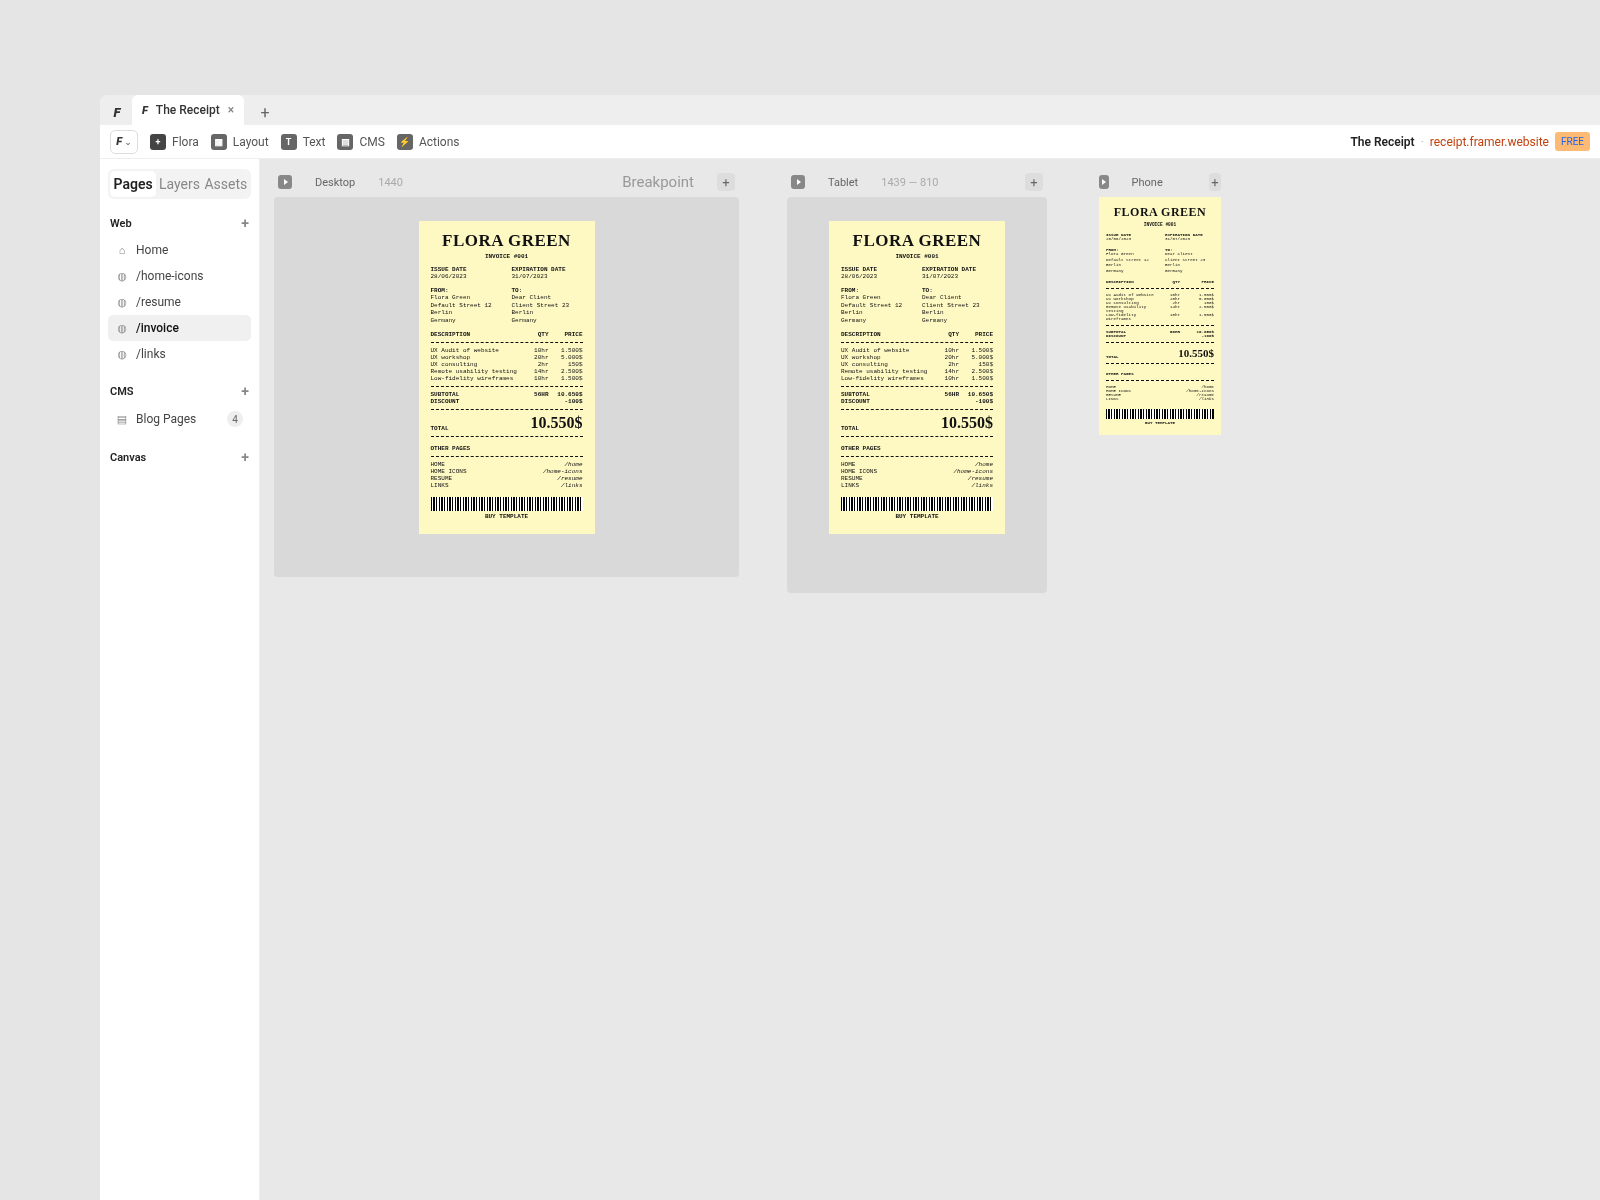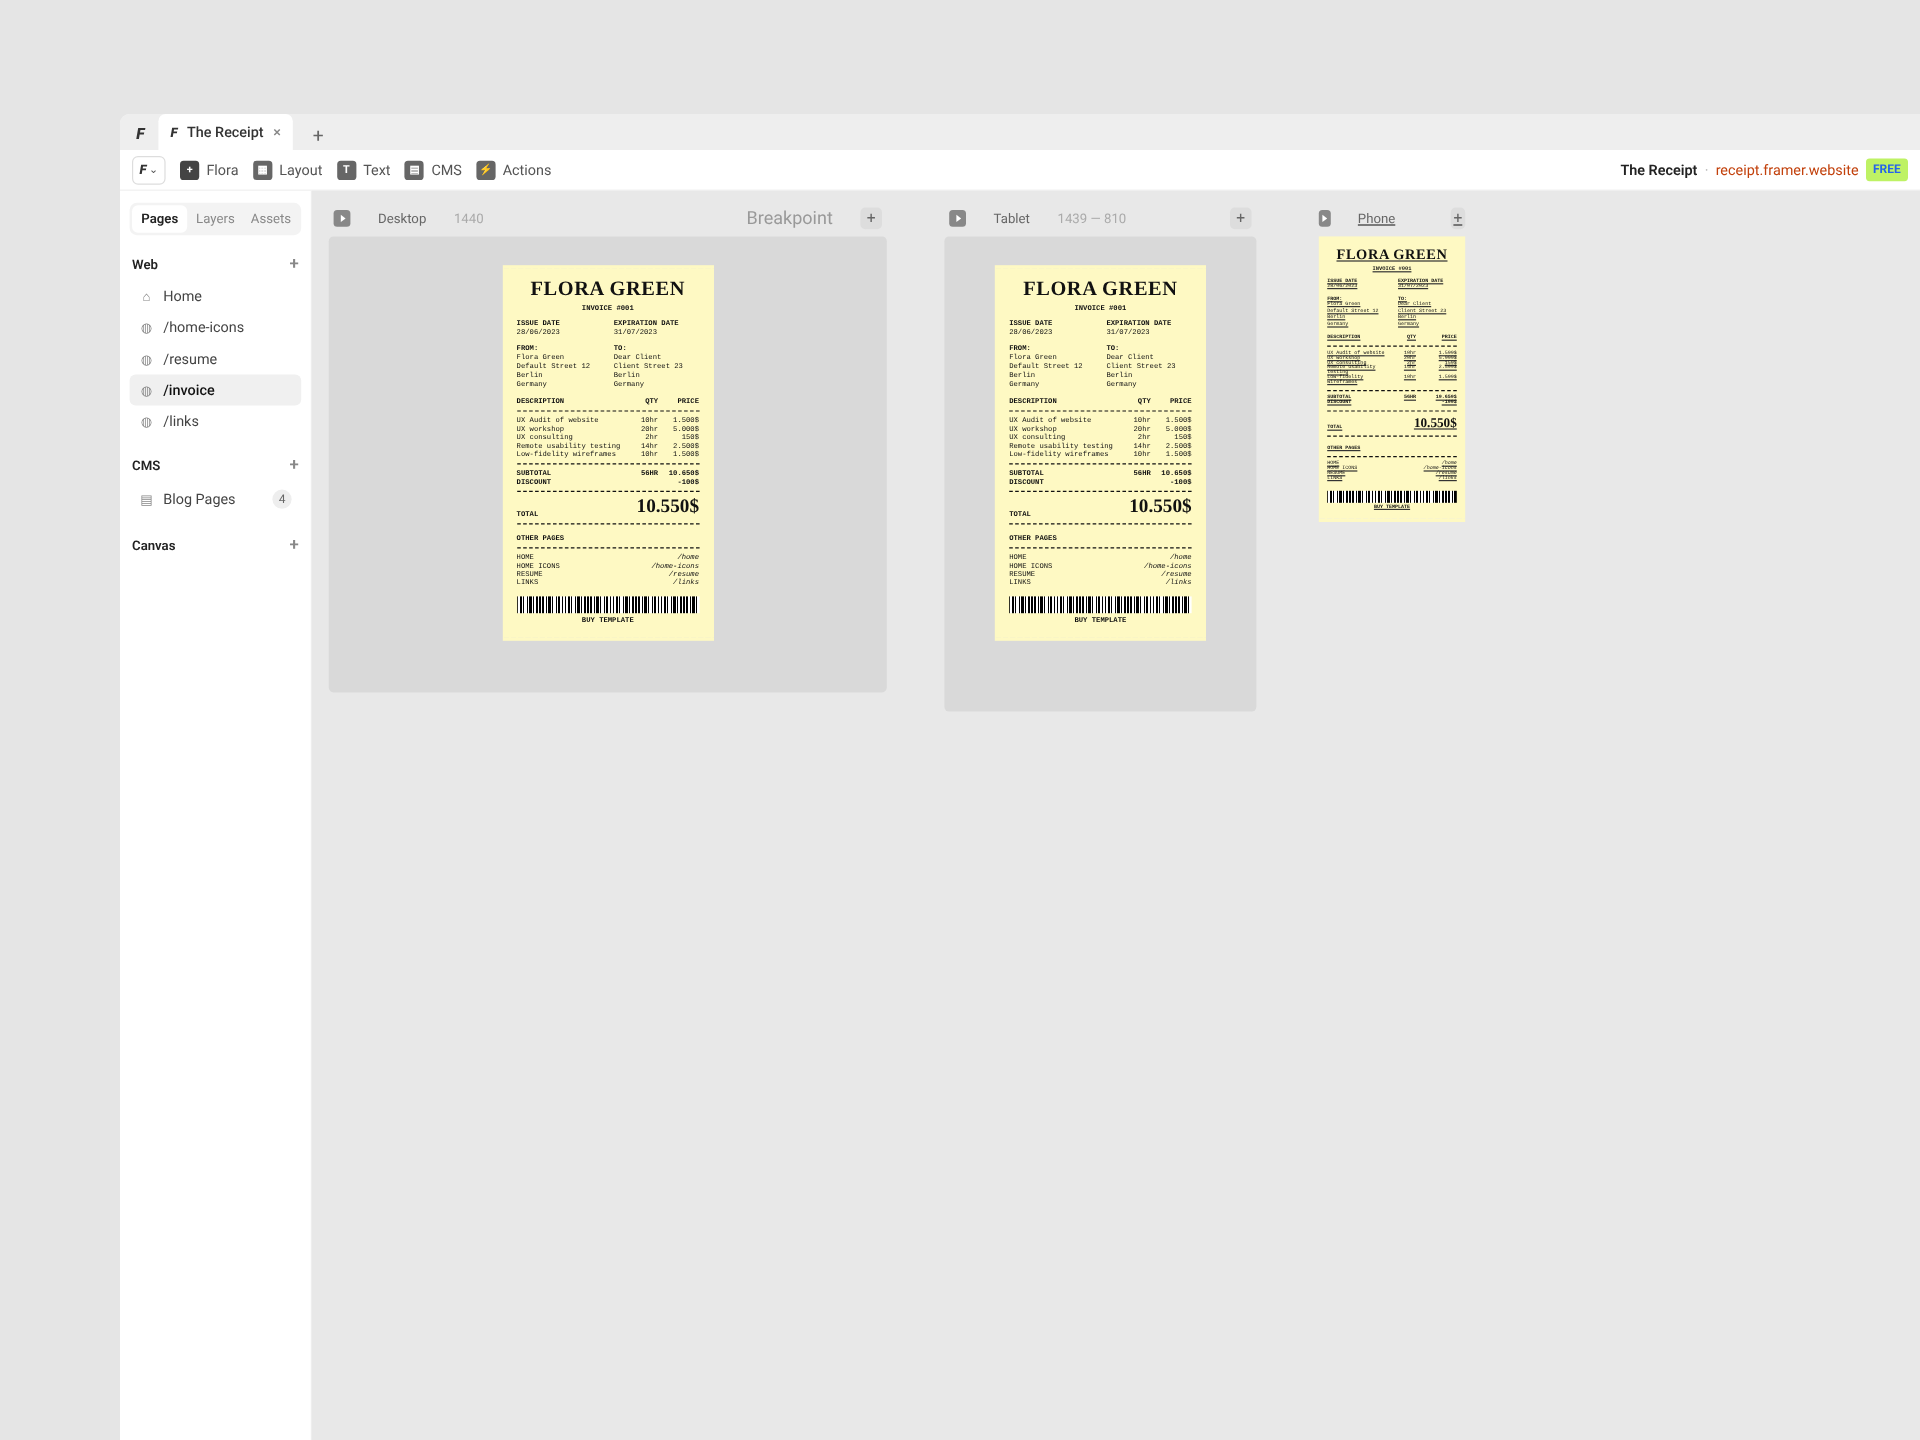--- a/index.html
+++ b/index.html
@@ -67,32 +67,32 @@
 .logo-btn{
   width:28px;height:24px;border:1px solid #ddd;border-radius:5px;
   display:flex;align-items:center;justify-content:center;gap:2px;
 }
 .toolbar-center{
   margin-left:auto;display:flex;align-items:center;gap:6px;font-size:12px;
 }
 .site-name{font-weight:600;color:#222;}
 .site-url{color:#c2410c;}
 .free-badge{
-  background:#bef264;color:#2563eb;font-size:10px;font-weight:700;
+  background:#fdba74;color:#2563eb;font-size:10px;font-weight:400;
   padding:4px 6px;border-radius:3px;
 }
 .main {
   display:flex; position:absolute; top:64px; bottom:0; left:0; right:0;
 }
 .sidebar {
   width: 160px; background:#fff;border-right:1px solid #eee;
   padding:10px 8px;
 }
 .seg-tabs{
-  display:flex;gap:0;background:#f3f3f3;border-radius:6px;padding:2px;font-size:11px;
+  display:flex;gap:0;background:#f3f3f3;border-radius:6px;padding:2px;font-size:14px;
 }
 .seg-tab{flex:1;text-align:center;padding:5px 0;color:#888;border-radius:5px;}
 .seg-tab.active{background:#fff;color:#222;font-weight:600;}
 .section-head{
   display:flex;align-items:center;justify-content:space-between;
   font-size:11px;font-weight:600;color:#222;margin:16px 2px 6px;
 }
 .section-head .plus,.section-head .add{color:#888;font-size:14px;}
 .nav-item{
   display:flex;align-items:center;gap:8px;padding:6px 8px;border-radius:5px;
@@ -121,21 +121,21 @@
 .vp-breakpoint{color:#999;font-size:15px;}
 .vp-add{
   width:18px;height:18px;background:#ddd;border-radius:4px;
   display:flex;align-items:center;justify-content:center;color:#666;font-size:13px;
 }
 .vp-frame{
   background:#d9d9d9;border-radius:4px;padding:24px;display:flex;justify-content:center;align-items:flex-start;
 }
 .vp-desktop .vp-frame{width:465px;height:380px;}
 .vp-tablet .vp-frame{width:260px;height:396px;}
-.vp-phone{width:130px;text-decoration:underline;}
+.vp-phone{width:130px;}
 .vp-phone .vp-frame{width:130px;padding:0;background:transparent;}
 
 .receipt{
   background:#fef9c3;
   font-family:"Courier New",monospace;
   color:#111;
   position:relative;
   padding:10px 12px 14px;
 }
 .receipt.d{width:176px;font-size:6px;}

